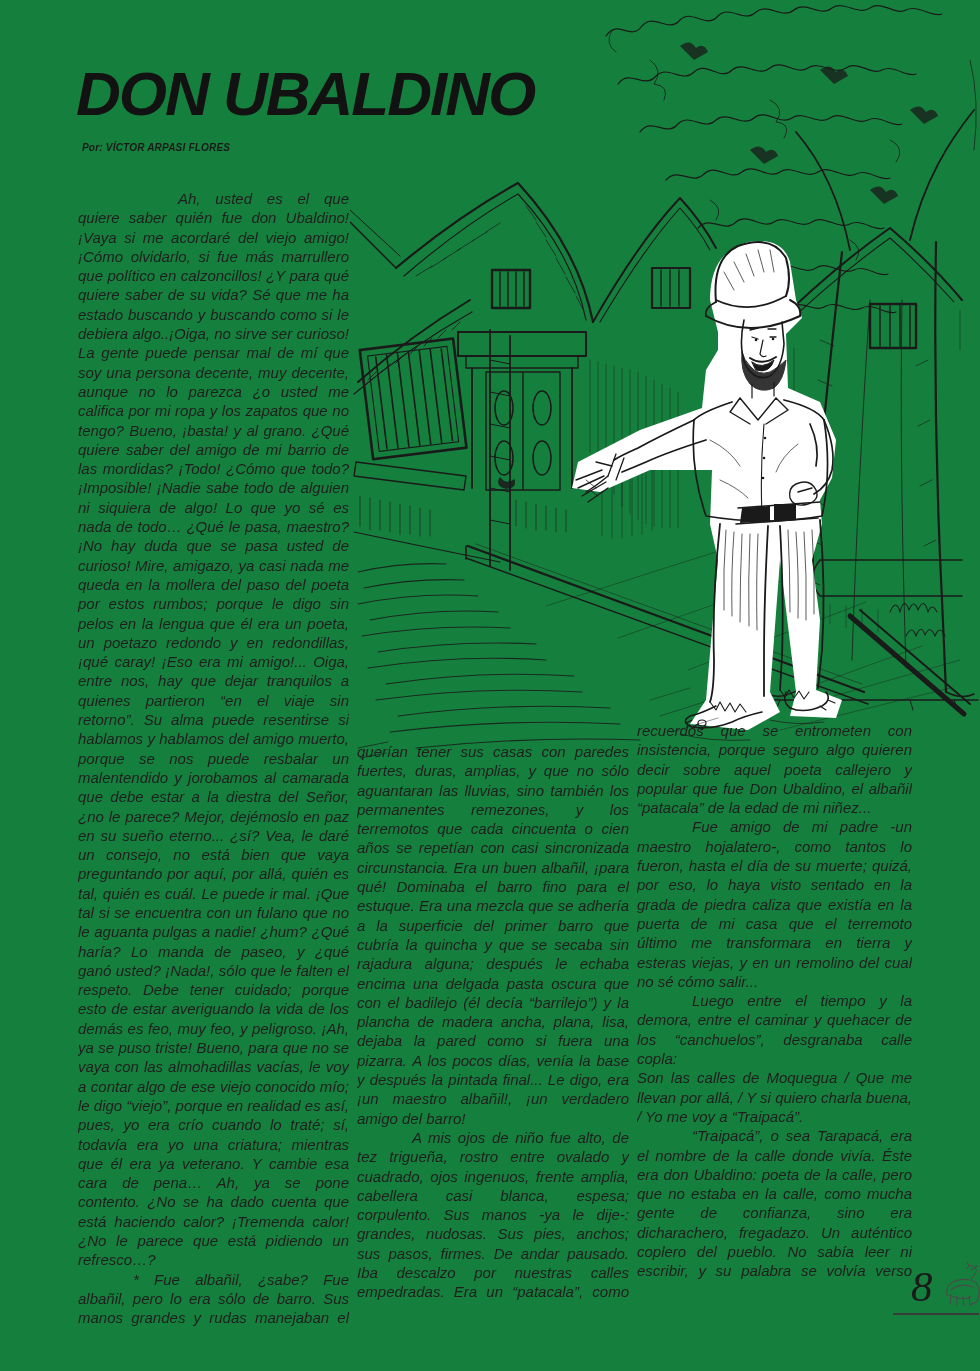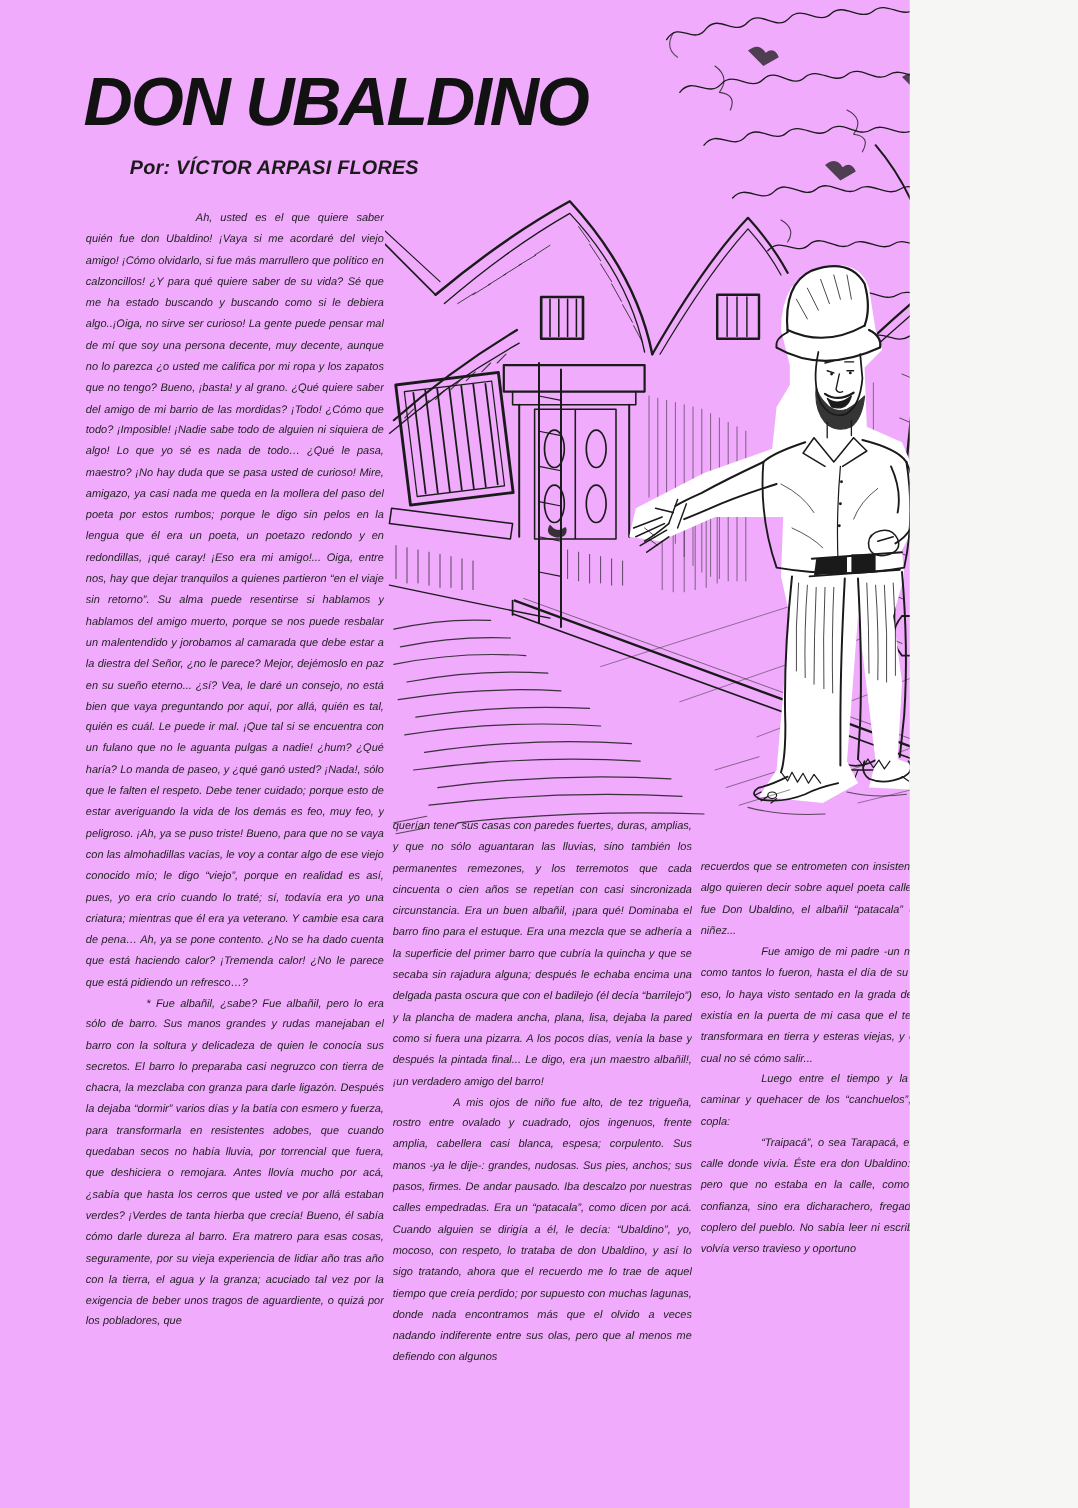--- a/index.html
+++ b/index.html
@@ -1,27 +1,27 @@
 <!DOCTYPE html>
 <html><head>
 <meta charset="utf-8">
 <style>
   html,body{margin:0;padding:0;}
   body{width:980px;height:1371px;background:#f6f6f4;font-family:"Liberation Sans",sans-serif;}
-  .page{position:relative;width:827px;height:1371px;background:#f0abfc;overflow:hidden;}
+  .page{position:relative;width:980px;height:1371px;background:#15803d;overflow:hidden;}
   .title{position:absolute;left:76px;top:58px;font-size:62px;font-weight:bold;font-style:italic;
          letter-spacing:-2px;color:#121212;white-space:nowrap;}
-  .byline{position:absolute;left:82px;top:142px;font-size:18px;font-weight:600;font-style:italic;
-          color:#1a1a1a;letter-spacing:.2px;margin-left:36px;}
-  .col{position:absolute;font-size:10px;line-height:19.3px;font-style:italic;color:#1e1e1e;
+  .byline{position:absolute;left:82px;top:142px;font-size:10px;font-weight:600;font-style:italic;
+          color:#1a1a1a;letter-spacing:.2px;}
+  .col{position:absolute;font-size:15px;line-height:19.3px;font-style:italic;color:#1e1e1e;
        text-align:justify;}
   .col p{margin:0;}
   .col-left{left:78px;top:189px;width:271px;height:1140px;overflow:hidden;}
   .col-mid{left:357px;top:742px;width:272px;height:560px;overflow:hidden;}
-  .col-right{left:637px;top:779px;width:275px;height:560px;overflow:hidden;}
+  .col-right{left:637px;top:721px;width:275px;height:560px;overflow:hidden;}
   .ind-big{text-indent:100px;}
   .ind{text-indent:55px;}
   .illus{position:absolute;left:350px;top:0;width:630px;height:760px;}
   .pageno{position:absolute;left:905px;top:1262px;width:75px;height:58px;}
   .pageno .num{position:absolute;left:6px;top:0px;font-family:"Liberation Serif",serif;
                font-style:italic;font-size:43px;color:#1b1b1b;}
   .pageno .rule{position:absolute;left:-12px;top:51px;width:86px;height:2px;background:#3a3a3a;}
   .pageno svg{position:absolute;left:28px;top:-2px;}
 </style>
 </head>
@@ -185,20 +185,21 @@
 
   <div class="col col-mid">
     <p>querían tener sus casas con paredes fuertes, duras, amplias, y que no sólo aguantaran las lluvias, sino también los permanentes remezones, y los terremotos que cada cincuenta o cien años se repetían con casi sincronizada circunstancia. Era un buen albañil, ¡para qué! Dominaba el barro fino para el estuque. Era una mezcla que se adhería a la superficie del primer barro que cubría la quincha y que se secaba sin rajadura alguna; después le echaba encima una delgada pasta oscura que con el badilejo (él decía “barrilejo”) y la plancha de madera ancha, plana, lisa, dejaba la pared como si fuera una pizarra. A los pocos días, venía la base y después la pintada final... Le digo, era ¡un maestro albañil!, ¡un verdadero amigo del barro!</p>
     <p class="ind">A mis ojos de niño fue alto, de tez trigueña, rostro entre ovalado y cuadrado, ojos ingenuos, frente amplia, cabellera casi blanca, espesa; corpulento. Sus manos -ya le dije-: grandes, nudosas. Sus pies, anchos; sus pasos, firmes. De andar pausado. Iba descalzo por nuestras calles empedradas. Era un “patacala”, como dicen por acá. Cuando alguien se dirigía a él, le decía: “Ubaldino”, yo, mocoso, con respeto, lo trataba de don Ubaldino, y así lo sigo tratando, ahora que el recuerdo me lo trae de aquel tiempo que creía perdido; por supuesto con muchas lagunas, donde nada encontramos más que el olvido a veces nadando indiferente entre sus olas, pero que al menos me defiendo con algunos</p>
   </div>
 
   <div class="col col-right">
     <p>recuerdos que se entrometen con insistencia, porque seguro algo quieren decir sobre aquel poeta callejero y popular que fue Don Ubaldino, el albañil “patacala” de la edad de mi niñez...</p>
     <p class="ind">Fue amigo de mi padre -un maestro hojalatero-, como tantos lo fueron, hasta el día de su muerte; quizá, por eso, lo haya visto sentado en la grada de piedra caliza que existía en la puerta de mi casa que el terremoto último me transformara en tierra y esteras viejas, y en un remolino del cual no sé cómo salir...</p>
     <p class="ind">Luego entre el tiempo y la demora, entre el caminar y quehacer de los “canchuelos”, desgranaba calle copla:</p>
+    <p>Son las calles de Moquegua / Que me llevan por allá, / Y si quiero charla buena, / Yo me voy a “Traipacá”.</p>
     <p class="ind">“Traipacá”, o sea Tarapacá, era el nombre de la calle donde vivía. Éste era don Ubaldino: poeta de la calle, pero que no estaba en la calle, como mucha gente de confianza, sino era dicharachero, fregadazo. Un auténtico coplero del pueblo. No sabía leer ni escribir, y su palabra se volvía verso travieso y oportuno</p>
   </div>
 
   <div class="pageno">
     <span class="num">8</span>
     <svg width="52" height="52" viewBox="0 0 52 52">
       <g stroke="#4a4a4a" fill="none" stroke-width="1.1" stroke-linecap="round">
         <path d="M34,8 q5,-5 8,0 q3,4 -1,7 l-3,5 q7,2 8,10 q1,7 -3,12 l-6,3"></path>
         <path d="M36,6 l-2,-4 M38,10 l6,-4"></path>
         <path d="M14,36 q-2,-10 6,-14 q7,-4 16,-2"></path>

